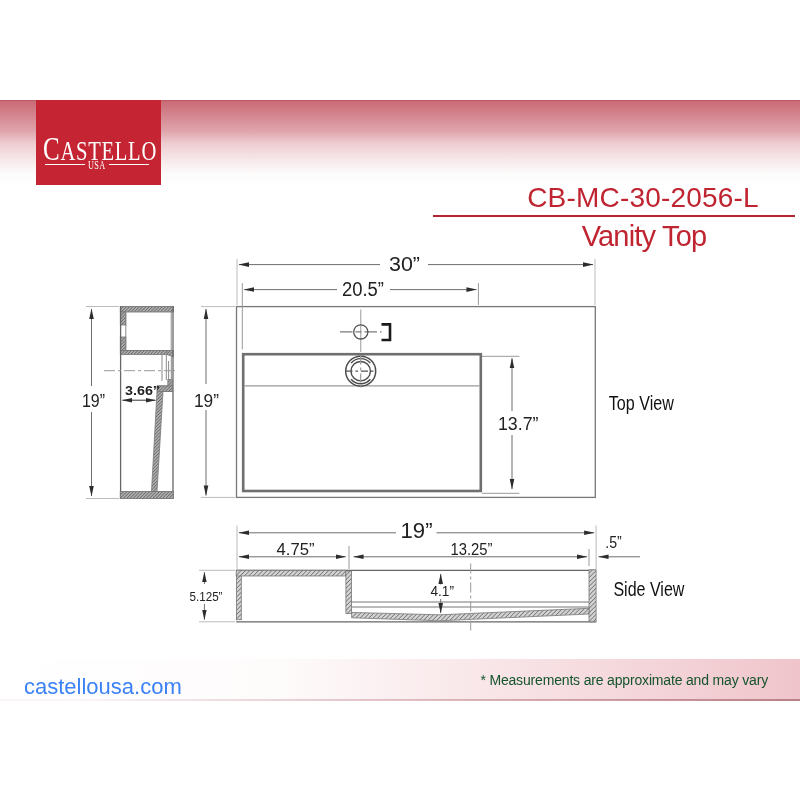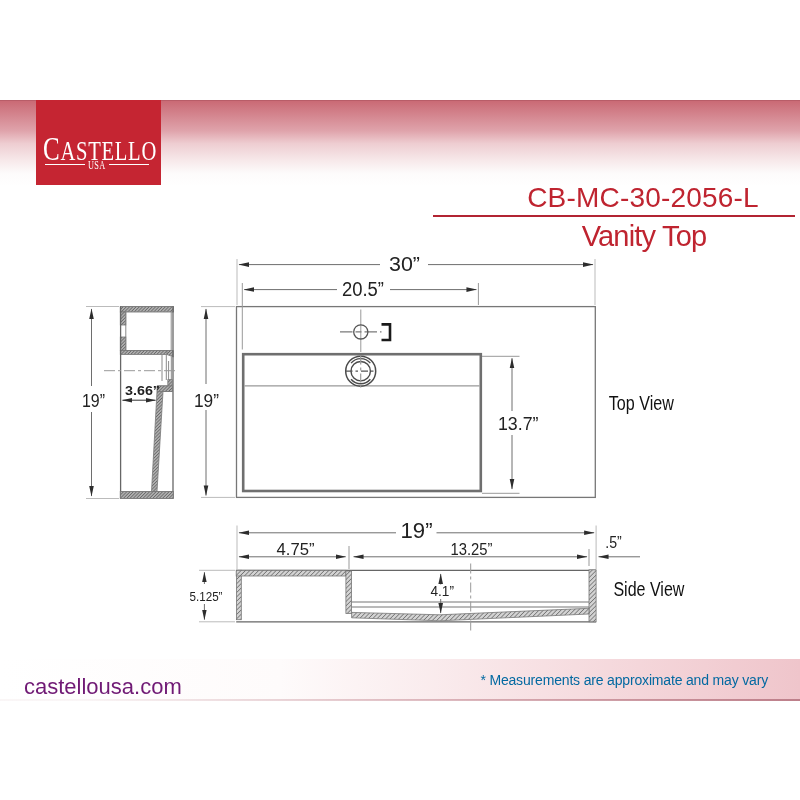--- a/index.html
+++ b/index.html
@@ -261,15 +261,15 @@
 
   <g>
       <text x="613.4" y="596" font-size="19.5" fill="#111" textLength="71" lengthAdjust="spacingAndGlyphs">Side View</text>
     </g>
 </svg>
 
 <div class="abs" style="left:0;top:659px;width:800px;height:41px;background:linear-gradient(to right,#ffffff 0%,#fefbfb 35%,#f7e0e3 68%,#efc5cb 100%);"></div>
 
 <div class="abs" style="left:0;top:699px;width:800px;height:2px;background:linear-gradient(to right,rgba(205,165,170,0.1) 10%,rgba(194,132,142,0.55) 55%,#bd7f8a 100%);"></div>
 
-<div class="abs" style="left:24px;top:673.5px;font-size:22px;color:#701a75;">castellousa.com</div>
-
-<div class="abs" style="right:32px;top:672px;font-size:14px;color:#0369a1;letter-spacing:-0.17px;">* Measurements are approximate and may vary</div>
+<div class="abs" style="left:24px;top:673.5px;font-size:22px;color:#3b82f6;">castellousa.com</div>
+
+<div class="abs" style="right:32px;top:672px;font-size:14px;color:#14532d;letter-spacing:-0.17px;">* Measurements are approximate and may vary</div>
 
 </body></html>

